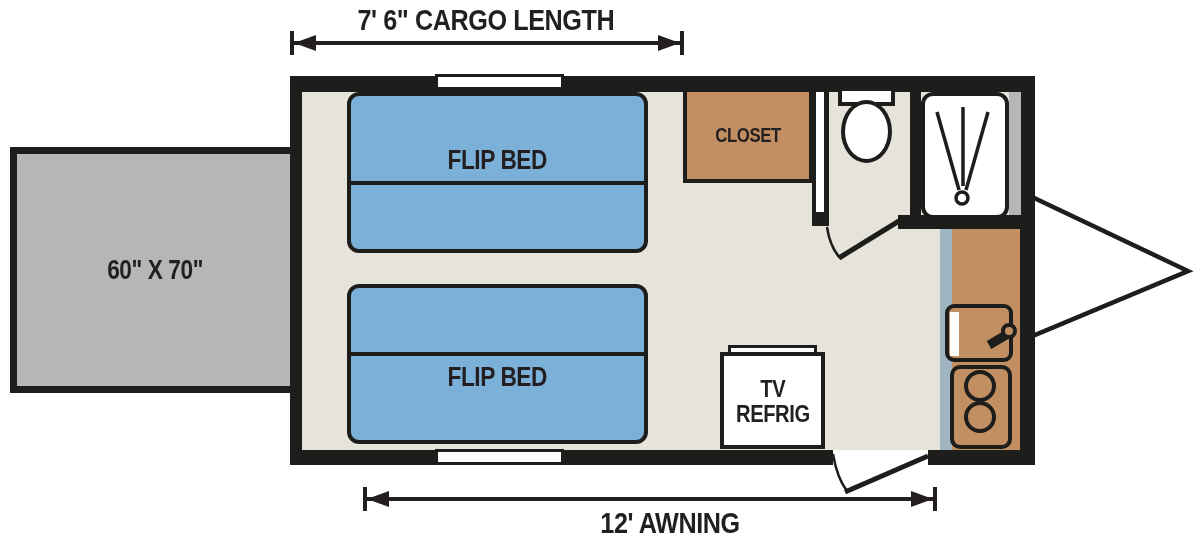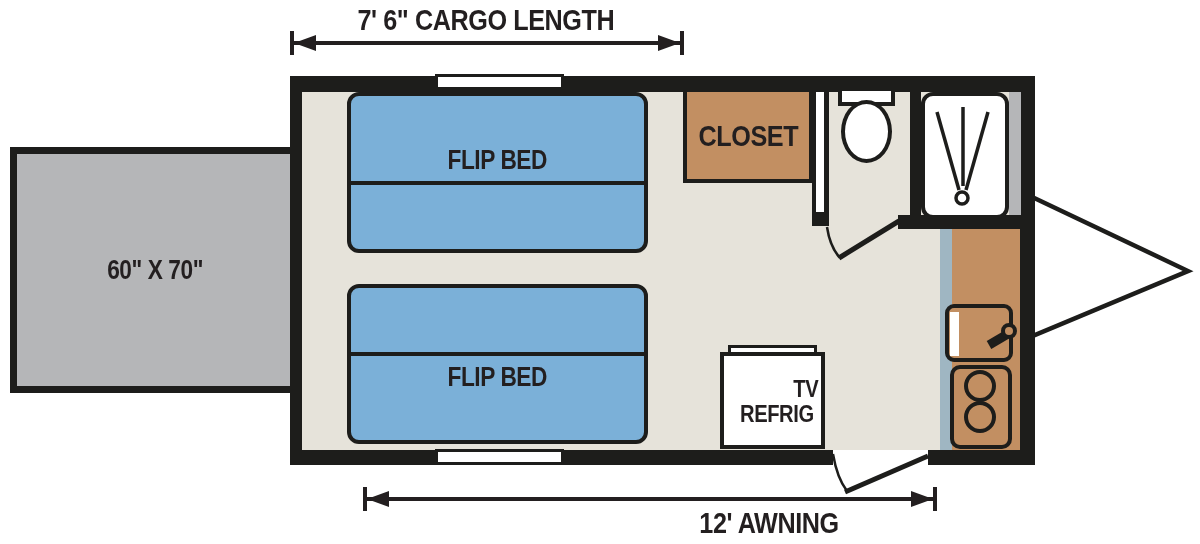--- a/index.html
+++ b/index.html
@@ -59,21 +59,21 @@
 
   <div class="abs" style="left:347px;top:284px;width:301px;height:160px;background:#7bb0d8;border:4px solid #1d1d1b;border-radius:12px;z-index:4;">
     <div class="abs wallblk" style="left:0;top:64px;width:293px;height:4px;"></div>
   </div>
   <div class="abs lbl" style="left:347px;top:364px;width:301px;font-size:27px;line-height:26px;z-index:4;">
     <span class="cond">FLIP BED</span>
   </div>
 
   <div class="abs" style="left:683px;top:88px;width:130px;height:95px;background:#c28f62;border:4px solid #1d1d1b;z-index:4;
               display:flex;align-items:center;justify-content:center;">
-    <span class="lbl" style="font-size:30px;"><span class="cond">CLOSET</span></span>
+    <span class="lbl" style="font-size:20px;"><span class="cond">CLOSET</span></span>
   </div>
 
   <div class="abs wallblk" style="left:812px;top:92px;width:17px;height:134px;z-index:4;">
     <div class="abs" style="left:4px;top:0;width:8px;height:120px;background:#fff;"></div>
   </div>
 
   <div class="abs" style="left:838px;top:87px;width:57px;height:77px;z-index:4;">
     <div class="abs" style="left:0;top:0;width:57px;height:19px;background:#fff;border:4px solid #1d1d1b;"></div>
     <div class="abs" style="left:3px;top:13px;width:51px;height:63px;background:#fff;border:4px solid #1d1d1b;border-radius:50%;"></div>
   </div>
@@ -92,21 +92,21 @@
     <div class="abs" style="left:1px;top:4px;width:9px;height:44px;background:#fff;"></div>
   </div>
 
   <div class="abs" style="left:950px;top:365px;width:62px;height:84px;background:#c28f62;border:4px solid #1d1d1b;border-radius:10px;z-index:5;">
     <div class="abs" style="left:10px;top:1px;width:32px;height:32px;background:#c28f62;border:4px solid #1d1d1b;border-radius:50%;"></div>
     <div class="abs" style="left:10px;top:32px;width:32px;height:32px;background:#c28f62;border:4px solid #1d1d1b;border-radius:50%;"></div>
   </div>
 
   <div class="abs" style="left:728px;top:345px;width:89px;height:10px;background:#fff;border:3px solid #1d1d1b;z-index:4;"></div>
   <div class="abs" style="left:720px;top:352px;width:105px;height:97px;background:#fff;border:4px solid #1d1d1b;z-index:5;
-              display:flex;flex-direction:column;justify-content:center;align-items:flex-end;">
+              display:flex;flex-direction:column;justify-content:center;align-items:center;">
     <div class="lbl" style="font-size:24px;line-height:25px;">
       <span class="cond">TV</span>
     </div>
     <div class="lbl" style="font-size:24px;line-height:25px;">
       <span class="cond">REFRIG</span>
     </div>
   </div>
 
   <svg class="abs" style="left:0;top:0;z-index:6;" width="1200" height="544" viewBox="0 0 1200 544">
     <g stroke="#1d1d1b" fill="none">
@@ -129,17 +129,17 @@
     </g>
   </svg>
 
   <div class="abs" style="left:0;top:0;z-index:7;">
     <div class="abs dbar" style="left:363px;top:487px;"></div>
     <div class="abs dbar" style="left:933px;top:487px;"></div>
     <div class="abs dline" style="left:365px;top:497px;width:570px;"></div>
     <div class="abs tri-l" style="left:367px;top:491px;"></div>
     <div class="abs tri-r" style="left:911px;top:491px;"></div>
   </div>
-  <div class="abs lbl" style="left:452px;top:506px;width:400px;font-size:30px;z-index:7;text-align:right;">
+  <div class="abs lbl" style="left:470px;top:506px;width:400px;font-size:30px;z-index:7;">
     <span class="cond">12' AWNING</span>
   </div>
 
 </div>
 
 </body></html>

